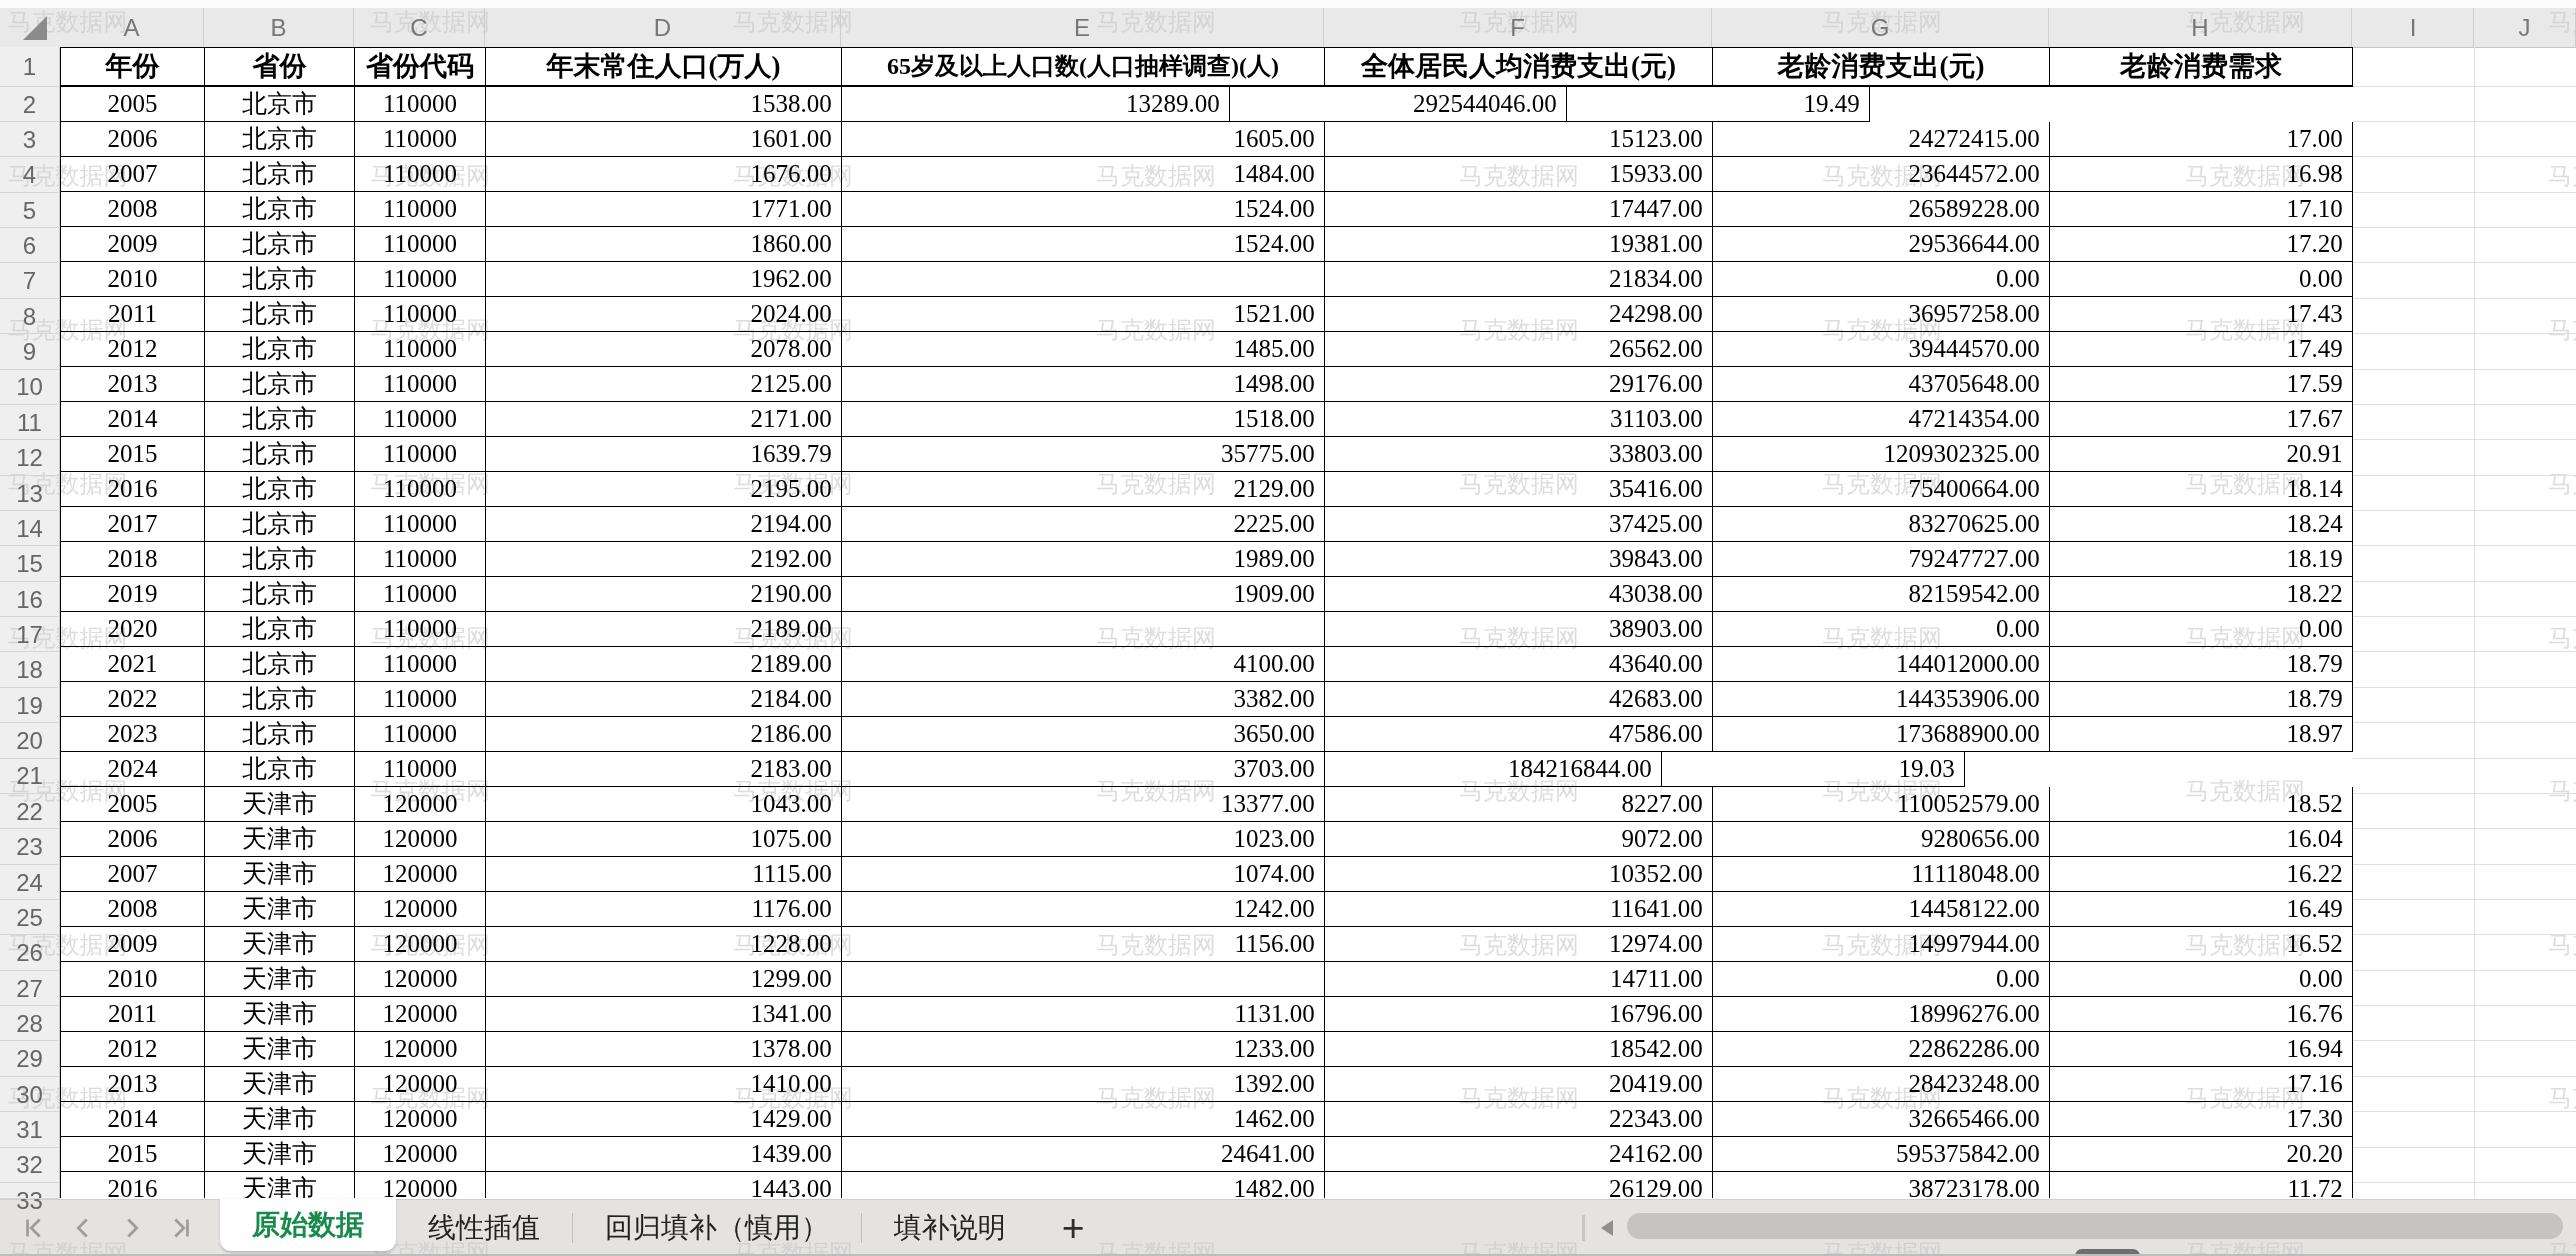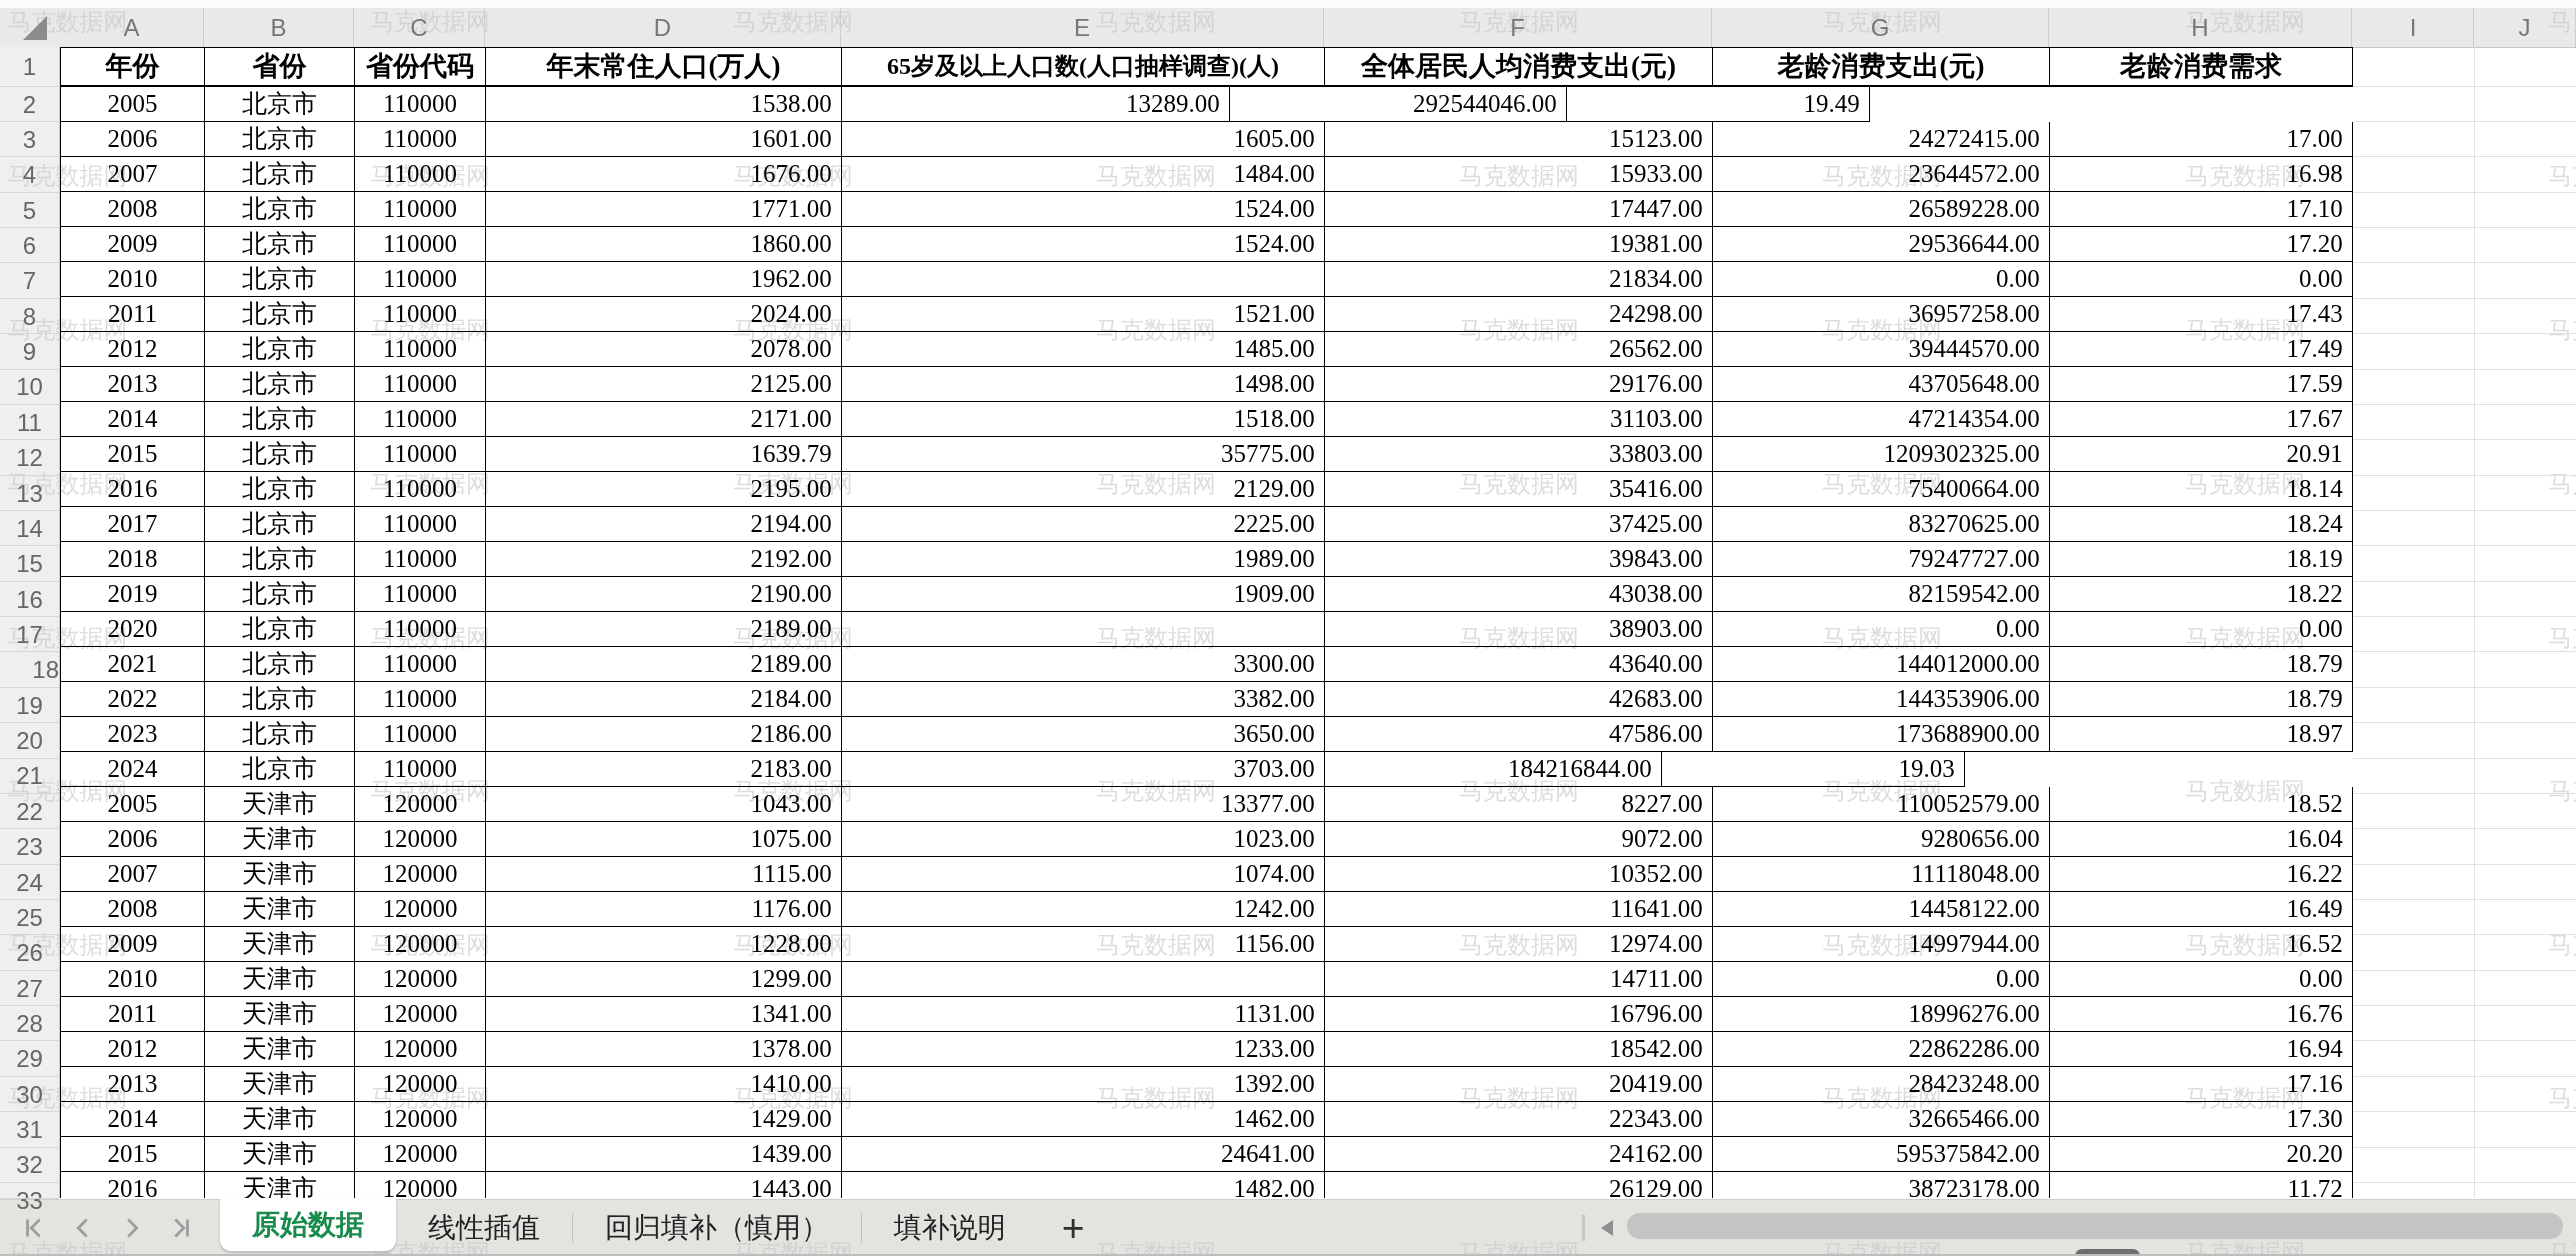--- a/index.html
+++ b/index.html
@@ -193,21 +193,21 @@
       <div class="rowcell" style="top:476px;height:35px;line-height:35px;">13</div>
       <div class="gutter-sep" style="top:510px"></div>
       <div class="rowcell" style="top:511px;height:35px;line-height:35px;">14</div>
       <div class="gutter-sep" style="top:545px"></div>
       <div class="rowcell" style="top:546px;height:35px;line-height:35px;">15</div>
       <div class="gutter-sep" style="top:581px"></div>
       <div class="rowcell" style="top:582px;height:35px;line-height:35px;">16</div>
       <div class="gutter-sep" style="top:616px"></div>
       <div class="rowcell" style="top:617px;height:35px;line-height:35px;">17</div>
       <div class="gutter-sep" style="top:651px"></div>
-      <div class="rowcell" style="top:652px;height:35px;line-height:35px;text-align:right;">18</div>
+      <div class="rowcell" style="top:652px;height:35px;line-height:35px;">18</div>
       <div class="gutter-sep" style="top:687px"></div>
       <div class="rowcell" style="top:688px;height:35px;line-height:35px;">19</div>
       <div class="gutter-sep" style="top:722px"></div>
       <div class="rowcell" style="top:723px;height:35px;line-height:35px;">20</div>
       <div class="gutter-sep" style="top:758px"></div>
       <div class="rowcell" style="top:758px;height:35px;line-height:35px;">21</div>
       <div class="gutter-sep" style="top:793px"></div>
       <div class="rowcell" style="top:794px;height:35px;line-height:35px;">22</div>
       <div class="gutter-sep" style="top:828px"></div>
       <div class="rowcell" style="top:829px;height:35px;line-height:35px;">23</div>
@@ -442,21 +442,21 @@
           <div class="cell r" style="width:483px"></div>
           <div class="cell r" style="width:388px">38903.00</div>
           <div class="cell r" style="width:337px">0.00</div>
           <div class="cell r" style="width:303px">0.00</div>
         </div>
         <div class="trow data">
           <div class="cell c" style="width:144px">2021</div>
           <div class="cell c" style="width:150px">北京市</div>
           <div class="cell c" style="width:131px">110000</div>
           <div class="cell r" style="width:356px">2189.00</div>
-          <div class="cell r" style="width:483px">3300.00</div>
+          <div class="cell r" style="width:483px">4100.00</div>
           <div class="cell r" style="width:388px">43640.00</div>
           <div class="cell r" style="width:337px">144012000.00</div>
           <div class="cell r" style="width:303px">18.79</div>
         </div>
         <div class="trow data">
           <div class="cell c" style="width:144px">2022</div>
           <div class="cell c" style="width:150px">北京市</div>
           <div class="cell c" style="width:131px">110000</div>
           <div class="cell r" style="width:356px">2184.00</div>
           <div class="cell r" style="width:483px">3382.00</div>

